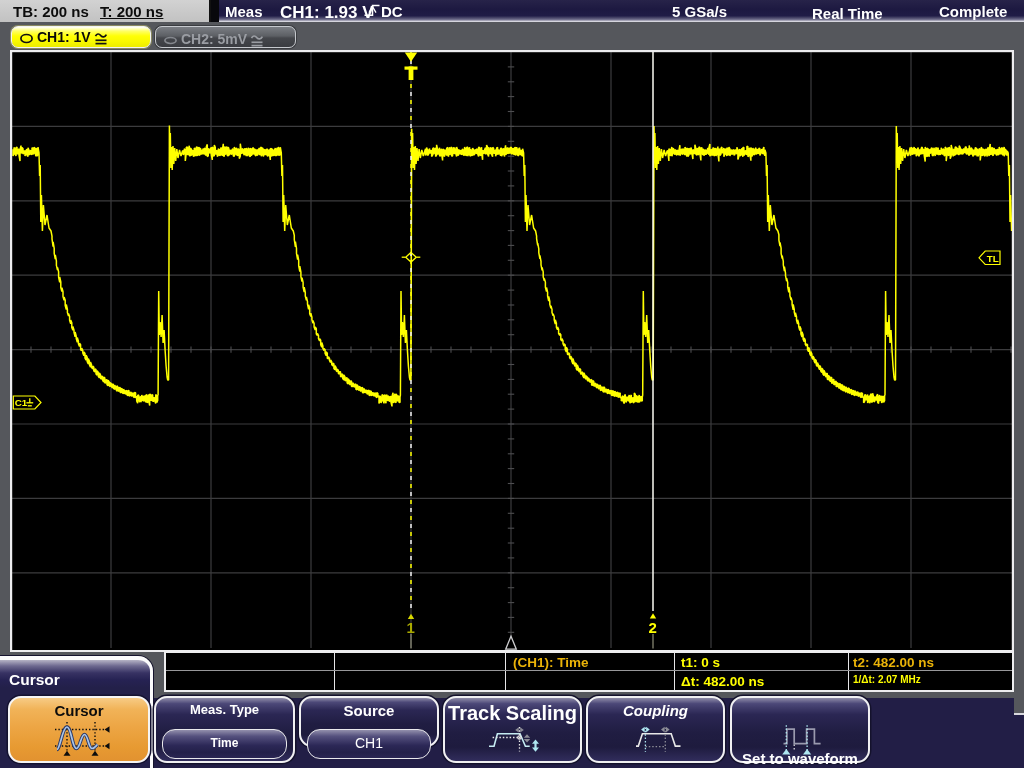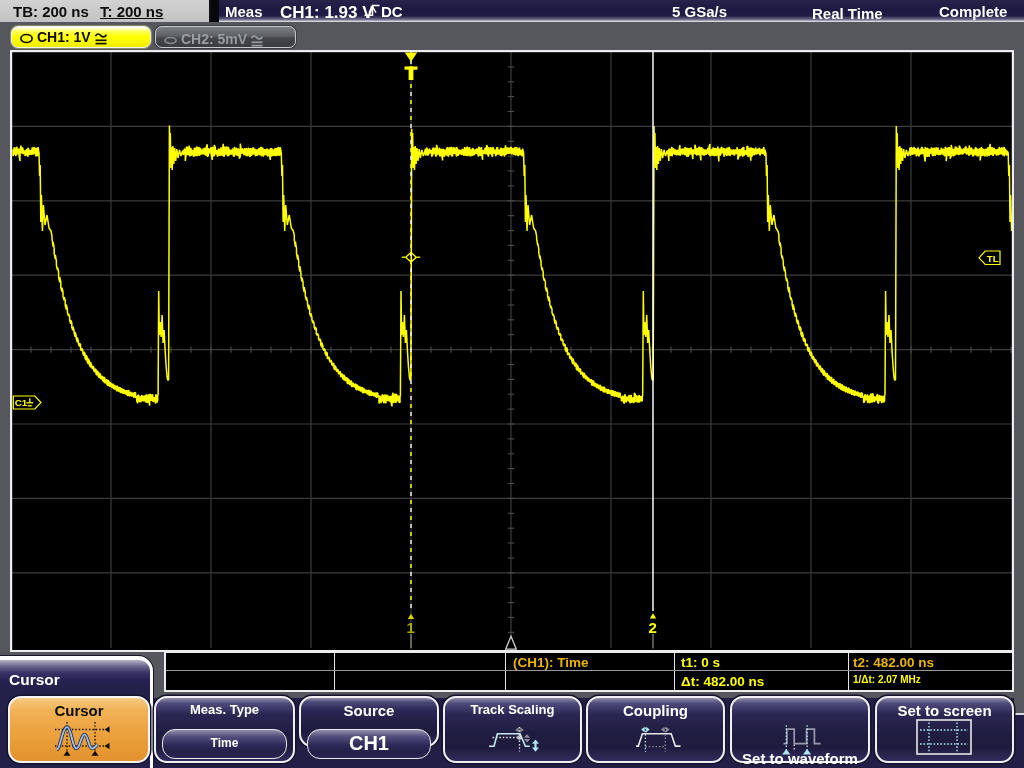--- a/index.html
+++ b/index.html
@@ -215,42 +215,42 @@
         <path d="M6,30.5 C9,30.5 11.5,8 16,8 C20.5,8 21,29.5 25.5,29.5 C29,29.5 30,15.5 33.5,15.5 C37,15.5 37.5,29.5 41,29.5 C43.5,29.5 44.5,27.5 46.5,25.5" fill="none" stroke="#2c3a68" stroke-width="3.6"></path>
         <path d="M6,30.5 C9,30.5 11.5,8 16,8 C20.5,8 21,29.5 25.5,29.5 C29,29.5 30,15.5 33.5,15.5 C37,15.5 37.5,29.5 41,29.5 C43.5,29.5 44.5,27.5 46.5,25.5" fill="none" stroke="#a9c6ea" stroke-width="1.7"></path>
       </svg>
     </div>
 <div style="position:absolute;left:154px;top:695.5px;width:141px;height:67px;border-radius:13px;border:2px solid #f0f0f2;background:linear-gradient(#908da9,#4c4878 9%,#2b2754 26%,#201d42 55%,#1e1b3e 78%,#312d5c);box-shadow:0 0 0 1.5px #14122c;">
       <div style="position:absolute;left:0;top:4px;width:100%;text-align:center;color:#fff;font-size:13px;font-weight:bold;">Meas. Type</div>
       <div style="position:absolute;left:6px;top:31px;right:6px;height:30px;border-radius:13px;border:1.5px solid #e9e9ec;background:linear-gradient(#9390ac,#55517e 22%,#2c2857 55%,#232049 80%,#2a2653);color:#fff;font-size:12px;font-weight:bold;text-align:center;line-height:27px;">Time</div>
     </div>
 <div style="position:absolute;left:299px;top:695.5px;width:140px;height:51px;border-radius:13px;border:2px solid #f0f0f2;background:linear-gradient(#908da9,#4c4878 9%,#2b2754 26%,#201d42 55%,#1e1b3e 78%,#312d5c);box-shadow:0 0 0 1.5px #14122c;">
       <div style="position:absolute;left:0;top:4px;width:100%;text-align:center;color:#fff;font-size:15px;font-weight:bold;">Source</div>
-      <div style="position:absolute;left:6px;top:31px;right:6px;height:30px;border-radius:13px;border:1.5px solid #e9e9ec;background:linear-gradient(#9390ac,#55517e 22%,#2c2857 55%,#232049 80%,#2a2653);color:#fff;font-size:20px;font-weight:bold;text-align:center;line-height:27px;">CH1</div>
+      <div style="position:absolute;left:6px;top:31px;right:6px;height:30px;border-radius:13px;border:1.5px solid #e9e9ec;background:linear-gradient(#9390ac,#55517e 22%,#2c2857 55%,#232049 80%,#2a2653);color:#fff;font-size:14px;font-weight:normal;text-align:center;line-height:27px;">CH1</div>
     </div>
 <div style="position:absolute;left:443px;top:695.5px;width:139px;height:67px;border-radius:13px;border:2px solid #f0f0f2;background:linear-gradient(#908da9,#4c4878 9%,#2b2754 26%,#201d42 55%,#1e1b3e 78%,#312d5c);box-shadow:0 0 0 1.5px #14122c;">
-      <div style="position:absolute;left:0;top:4px;width:100%;text-align:center;color:#fff;font-size:13px;font-weight:bold;">Track Scaling</div>
+      <div style="position:absolute;left:0;top:4px;width:100%;text-align:center;color:#fff;font-size:20px;font-weight:bold;">Track Scaling</div>
       <svg width="100" height="46" viewBox="0 0 100 46" style="position:absolute;left:30px;top:16px">
         <path d="M14,32.2 H19 L22.4,19.8 H45 L50.4,32.2 H54.7" fill="none" stroke="#c5ecf2" stroke-width="1.6"></path>
         <g stroke="#e8e8e8" stroke-width="1.3" stroke-dasharray="1.5 1.9" fill="none">
           <line x1="17.6" y1="23.5" x2="45.5" y2="23.5"></line>
           <line x1="44.5" y1="12.9" x2="44.5" y2="37.5"></line>
         </g>
         <circle cx="44.5" cy="23.5" r="1.7" fill="none" stroke="#e8e8e8" stroke-width="1.2"></circle>
         <polygon points="43.8,13.2 40.2,15.9 43.8,18.6" fill="#8c8c96"></polygon>
         <polygon points="45.2,13.2 48.8,15.9 45.2,18.6" fill="#8c8c96"></polygon>
         <polygon points="52,20.2 48.8,23.7 55.2,23.7" fill="#8c8c96"></polygon>
         <polygon points="52,28.6 48.8,25.1 55.2,25.1" fill="#8c8c96"></polygon>
         <polygon points="60.5,25.5 57,29.7 64,29.7" fill="#aee6f0"></polygon>
         <polygon points="60.5,37.7 57,33.5 64,33.5" fill="#aee6f0"></polygon>
         <line x1="60.5" y1="29" x2="60.5" y2="34.2" stroke="#aee6f0" stroke-width="2.2"></line>
       </svg>
     </div>
 <div style="position:absolute;left:586px;top:695.5px;width:139px;height:67px;border-radius:13px;border:2px solid #f0f0f2;background:linear-gradient(#908da9,#4c4878 9%,#2b2754 26%,#201d42 55%,#1e1b3e 78%,#312d5c);box-shadow:0 0 0 1.5px #14122c;">
-      <div style="position:absolute;left:0;top:4px;width:100%;text-align:center;color:#fff;font-size:15px;font-weight:bold;">Coupling</div>
+      <div style="position:absolute;left:0;top:4px;width:100%;text-align:center;color:#fff;font-size:15px;font-weight:bold;font-style:italic;">Coupling</div>
       <svg width="80" height="46" viewBox="0 0 80 46" style="position:absolute;left:30px;top:16px">
         <path d="M18,32.1 H20.3 L24.4,19.8 H53.2 L57.3,32.1 H62.5" fill="none" stroke="#e8e8e8" stroke-width="1.6"></path>
         <g stroke-width="1.3" stroke-dasharray="1.5 1.9" fill="none">
           <line x1="27.4" y1="13.4" x2="27.4" y2="38" stroke="#aee6f0"></line>
           <line x1="47.3" y1="13.4" x2="47.3" y2="38" stroke="#8c8c96"></line>
           <line x1="27.4" y1="32.7" x2="47.3" y2="32.7" stroke="#8c8c96"></line>
         </g>
         <polygon points="26.7,12.8 23.1,15.6 26.7,18.4" fill="#aee6f0"></polygon>
         <polygon points="28.1,12.8 31.7,15.6 28.1,18.4" fill="#aee6f0"></polygon>
         <polygon points="46.6,12.8 43.0,15.6 46.6,18.4" fill="#8c8c96"></polygon>
@@ -263,24 +263,12 @@
         <path d="M9.5,33.7 H12.9 V19.1 H20.2 V33.7 H32.6 V19.1 H40.4 V33.7 H46.6" fill="none" stroke="#9a9aae" stroke-width="1.7"></path>
         <g stroke="#aee6f0" stroke-width="1.3" stroke-dasharray="1.5 1.9" fill="none">
           <line x1="12.3" y1="15.2" x2="12.3" y2="41.5"></line>
           <line x1="33.1" y1="15.2" x2="33.1" y2="41.5"></line>
         </g>
         <line x1="20.2" y1="34.5" x2="20.2" y2="40.5" stroke="#e8e8e8" stroke-width="1.2" stroke-dasharray="1.5 1.9"></line>
         <polygon points="8.2,44.6 12.3,39 16.4,44.6" fill="#aee6f0"></polygon>
         <polygon points="29,44.6 33.1,39 37.2,44.6" fill="#aee6f0"></polygon>
       </svg>
     </div>
-<div style="position:absolute;left:875px;top:695.5px;width:139px;height:67px;border-radius:13px;border:2px solid #f0f0f2;background:linear-gradient(#908da9,#4c4878 9%,#2b2754 26%,#201d42 55%,#1e1b3e 78%,#312d5c);box-shadow:0 0 0 1.5px #14122c;">
-      <div style="position:absolute;left:0;top:4px;width:100%;text-align:center;color:#fff;font-size:15px;font-weight:bold;">Set to screen</div>
-      <svg width="70" height="44" viewBox="0 0 70 44" style="position:absolute;left:36px;top:20px">
-        <rect x="4" y="2" width="54" height="34" fill="none" stroke="#e8e8e8" stroke-width="1.6"></rect>
-        <g stroke="#aee6f0" stroke-width="1.4" stroke-dasharray="1.6 1.8" fill="none">
-          <line x1="7" y1="12" x2="55" y2="12"></line>
-          <line x1="7" y1="26" x2="55" y2="26"></line>
-          <line x1="16" y1="4.5" x2="16" y2="34"></line>
-          <line x1="44" y1="4.5" x2="44" y2="34"></line>
-        </g>
-      </svg>
-    </div>
 </div>
 </body></html>

